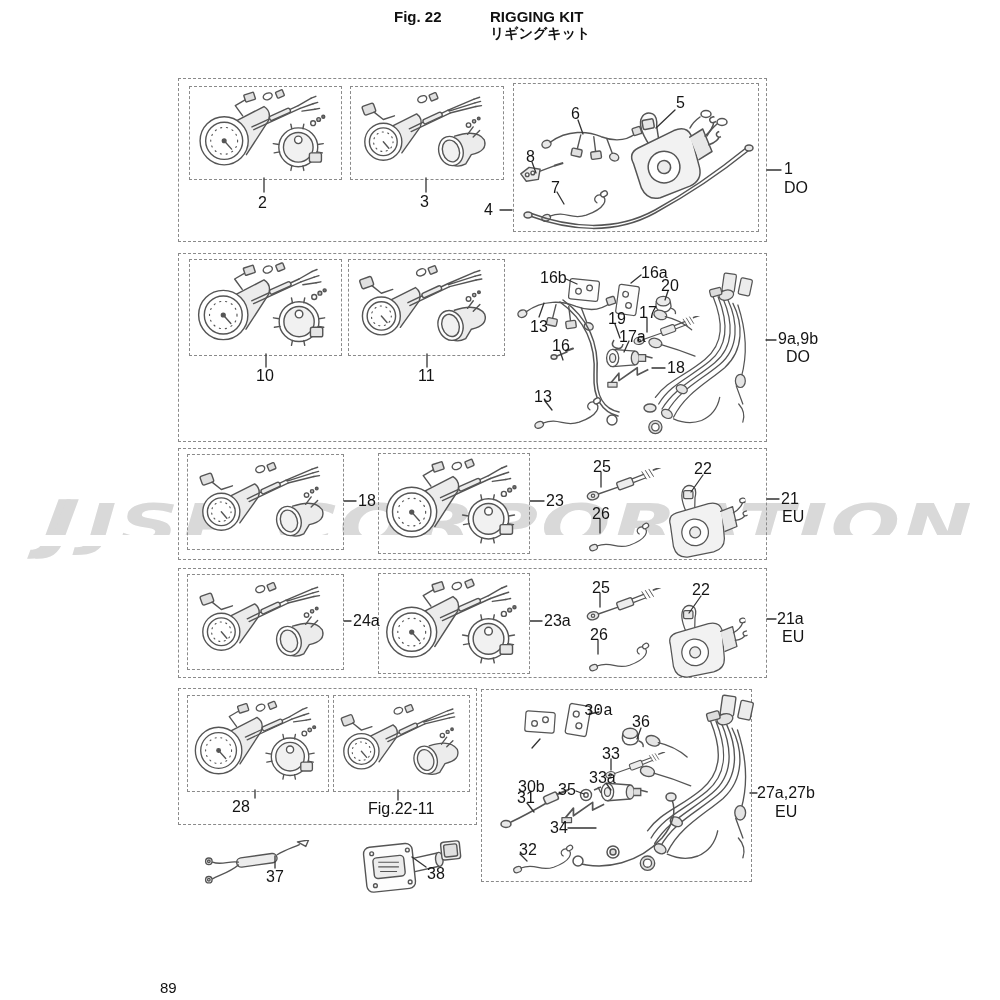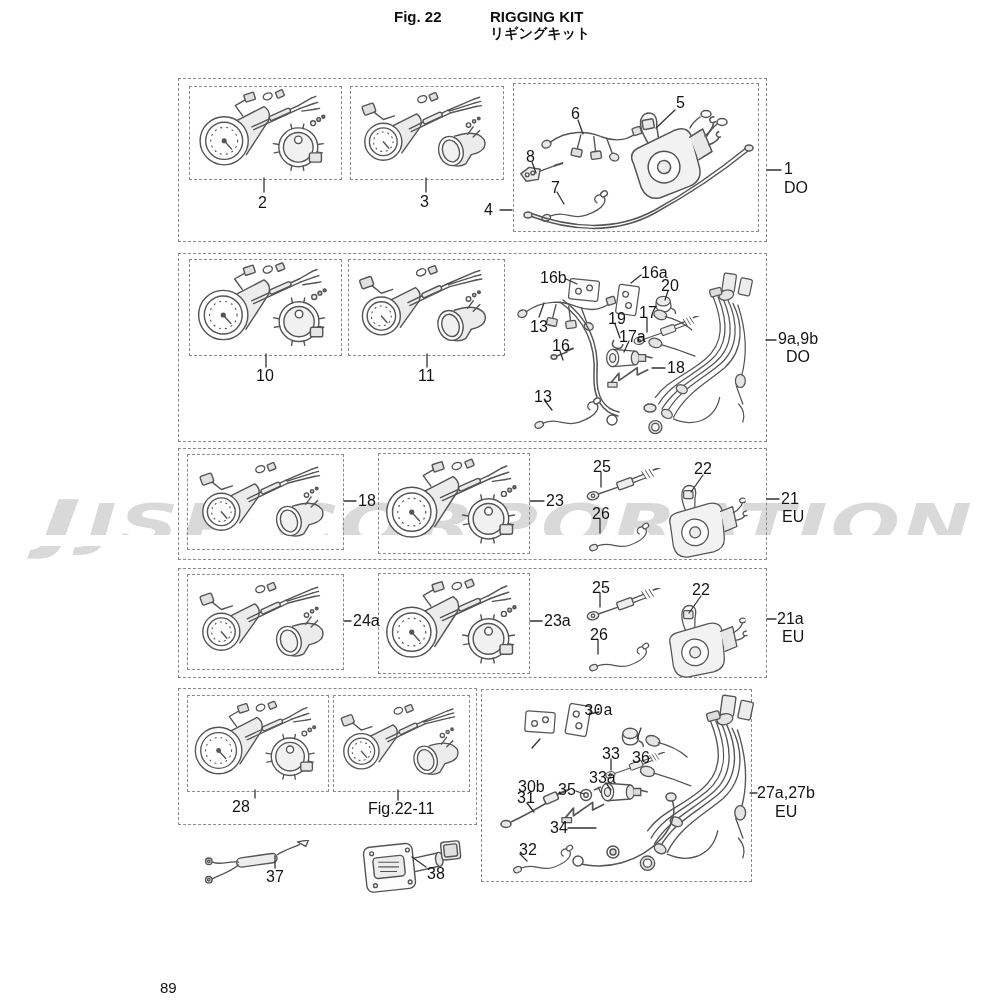--- a/index.html
+++ b/index.html
@@ -524,21 +524,21 @@
   <span class="callout" style="left:544px;top:613px;">23a</span>
   <span class="callout" style="left:592px;top:580px;">25</span>
   <span class="callout" style="left:590px;top:627px;">26</span>
   <span class="callout" style="left:692px;top:582px;">22</span>
   <span class="callout" style="left:777px;top:611px;">21a</span>
   <span class="callout" style="left:782px;top:629px;">EU</span>
 
   <span class="callout" style="left:232px;top:799px;">28</span>
   <span class="callout" style="left:368px;top:801px;">Fig.22-11</span>
   <span class="callout" style="left:584px;top:703px;font-family:Liberation Mono, monospace;">30a</span>
-  <span class="callout" style="left:632px;top:714px;margin-top:36px;">36</span>
+  <span class="callout" style="left:632px;top:714px;">36</span>
   <span class="callout" style="left:518px;top:747px;margin-top:32px;">30b</span>
   <span class="callout" style="left:602px;top:746px;">33</span>
   <span class="callout" style="left:589px;top:770px;">33a</span>
   <span class="callout" style="left:558px;top:782px;">35</span>
   <span class="callout" style="left:517px;top:790px;">31</span>
   <span class="callout" style="left:550px;top:820px;">34</span>
   <span class="callout" style="left:510px;top:842px;margin-left:9px;">32</span>
   <span class="callout" style="left:757px;top:785px;">27a,27b</span>
   <span class="callout" style="left:775px;top:804px;">EU</span>
 

